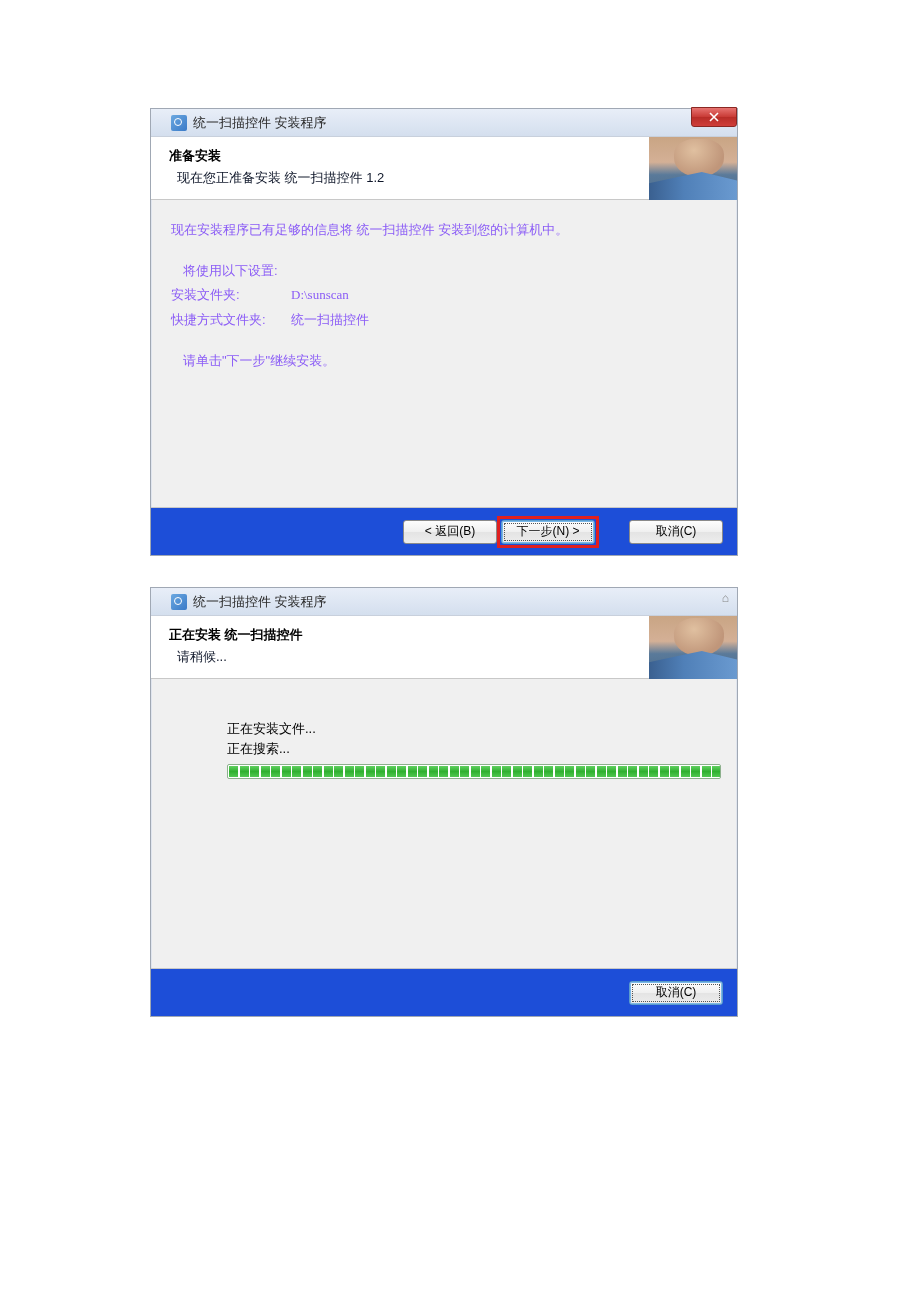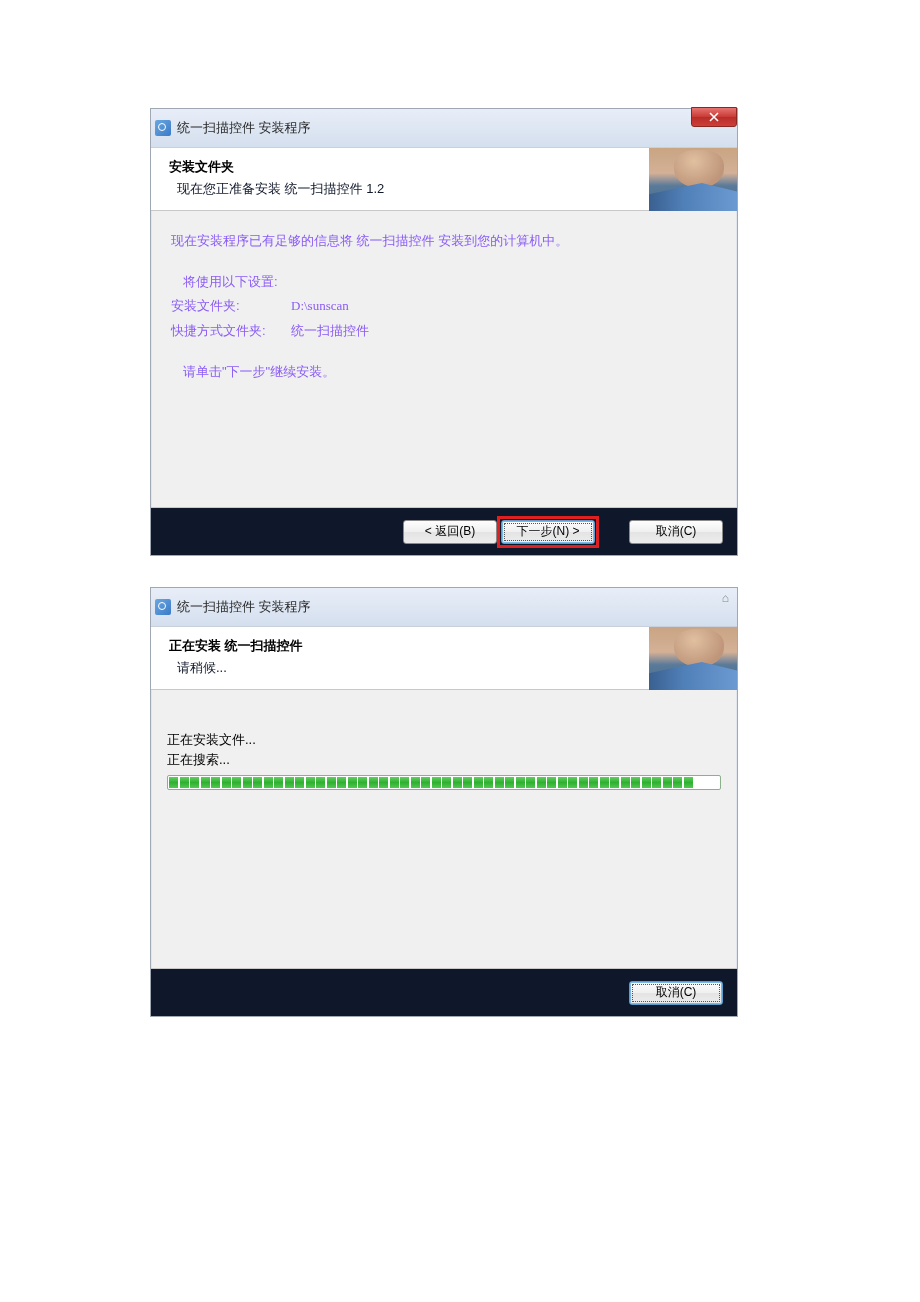--- a/index.html
+++ b/index.html
@@ -27,25 +27,25 @@
       width: 588px;
       background: #f0f0f0;
       border: 1px solid #a0a8b4;
       box-shadow: 0 0 0 1px #e0e5ee inset;
       z-index: 1;
     }
     .window-1 { top: 108px; left: 150px; height: 448px; }
     .window-2 { top: 587px; left: 150px; height: 430px; }
     
     .titlebar {
-      height: 39px;
+      height: 28px;
       background: linear-gradient(180deg, #e8eef8 0%, #d4dfee 100%);
       display: flex;
       align-items: center;
-      padding: 0 4px;
+      padding: 0 20px;
       border-bottom: 1px solid #c8d0dc;
       position: relative;
     }
     .titlebar-icon {
       width: 16px;
       height: 16px;
       margin-right: 6px;
       background: linear-gradient(135deg, #6ba8e0, #3a7ac8);
       border-radius: 2px;
       position: relative;
@@ -144,21 +144,21 @@
     .content-area .row { display: flex; }
     .content-area .lbl { width: 120px; }
     .content-area .block { margin-top: 16px; margin-left: 12px; }
     
     .footer-area {
       position: absolute;
       bottom: 0;
       left: 0; right: 0;
       height: 48px;
       border-top: 1px solid #c8c8c8;
-      background: #0f172a;
+      background: #1d4ed8;
       display: flex;
       align-items: center;
       justify-content: flex-end;
       padding-right: 14px;
       gap: 0;
     }
     .win-btn {
       min-width: 94px;
       height: 24px;
       font-size: 12px;
@@ -178,21 +178,22 @@
     .highlight-box {
       position: relative;
       padding: 1px;
       border: 3px solid #e02020;
       display: inline-flex;
       margin: -6px 0;
     }
     .footer-gap { width: 30px; }
     
     .progress-area {
-      padding: 40px 16px 0 16px;
+      padding: 40px 16px 0 28px;
+      margin-left: 48px;
     }
     .progress-text {
       font-size: 13px;
       line-height: 1.5;
       margin-bottom: 6px;
     }
     .progress-bar {
       height: 15px;
       border: 1px solid #8cb08c;
       background: #ffffff;
@@ -220,21 +221,21 @@
     <div class="titlebar-text">统一扫描控件 安装程序</div>
     <div class="close-btn-red">
       <svg viewBox="0 0 10 10">
           <path d="M1 1 L9 9 M9 1 L1 9" stroke="#fff" stroke-width="1.6" fill="none"></path>
         </svg>
     </div>
   </div>
 
   <div class="header-area">
     <div class="header-text">
-      <div class="header-title">安装文件夹</div>
+      <div class="header-title">准备安装</div>
       <div class="header-subtitle">现在您正准备安装 统一扫描控件 1.2</div>
     </div>
     <div class="header-image"></div>
   </div>
 
   <div class="content-area">
     <div>现在安装程序已有足够的信息将 统一扫描控件 安装到您的计算机中。</div>
     <div class="block">将使用以下设置:</div>
     <div class="row">
       <div class="lbl">安装文件夹:</div>

